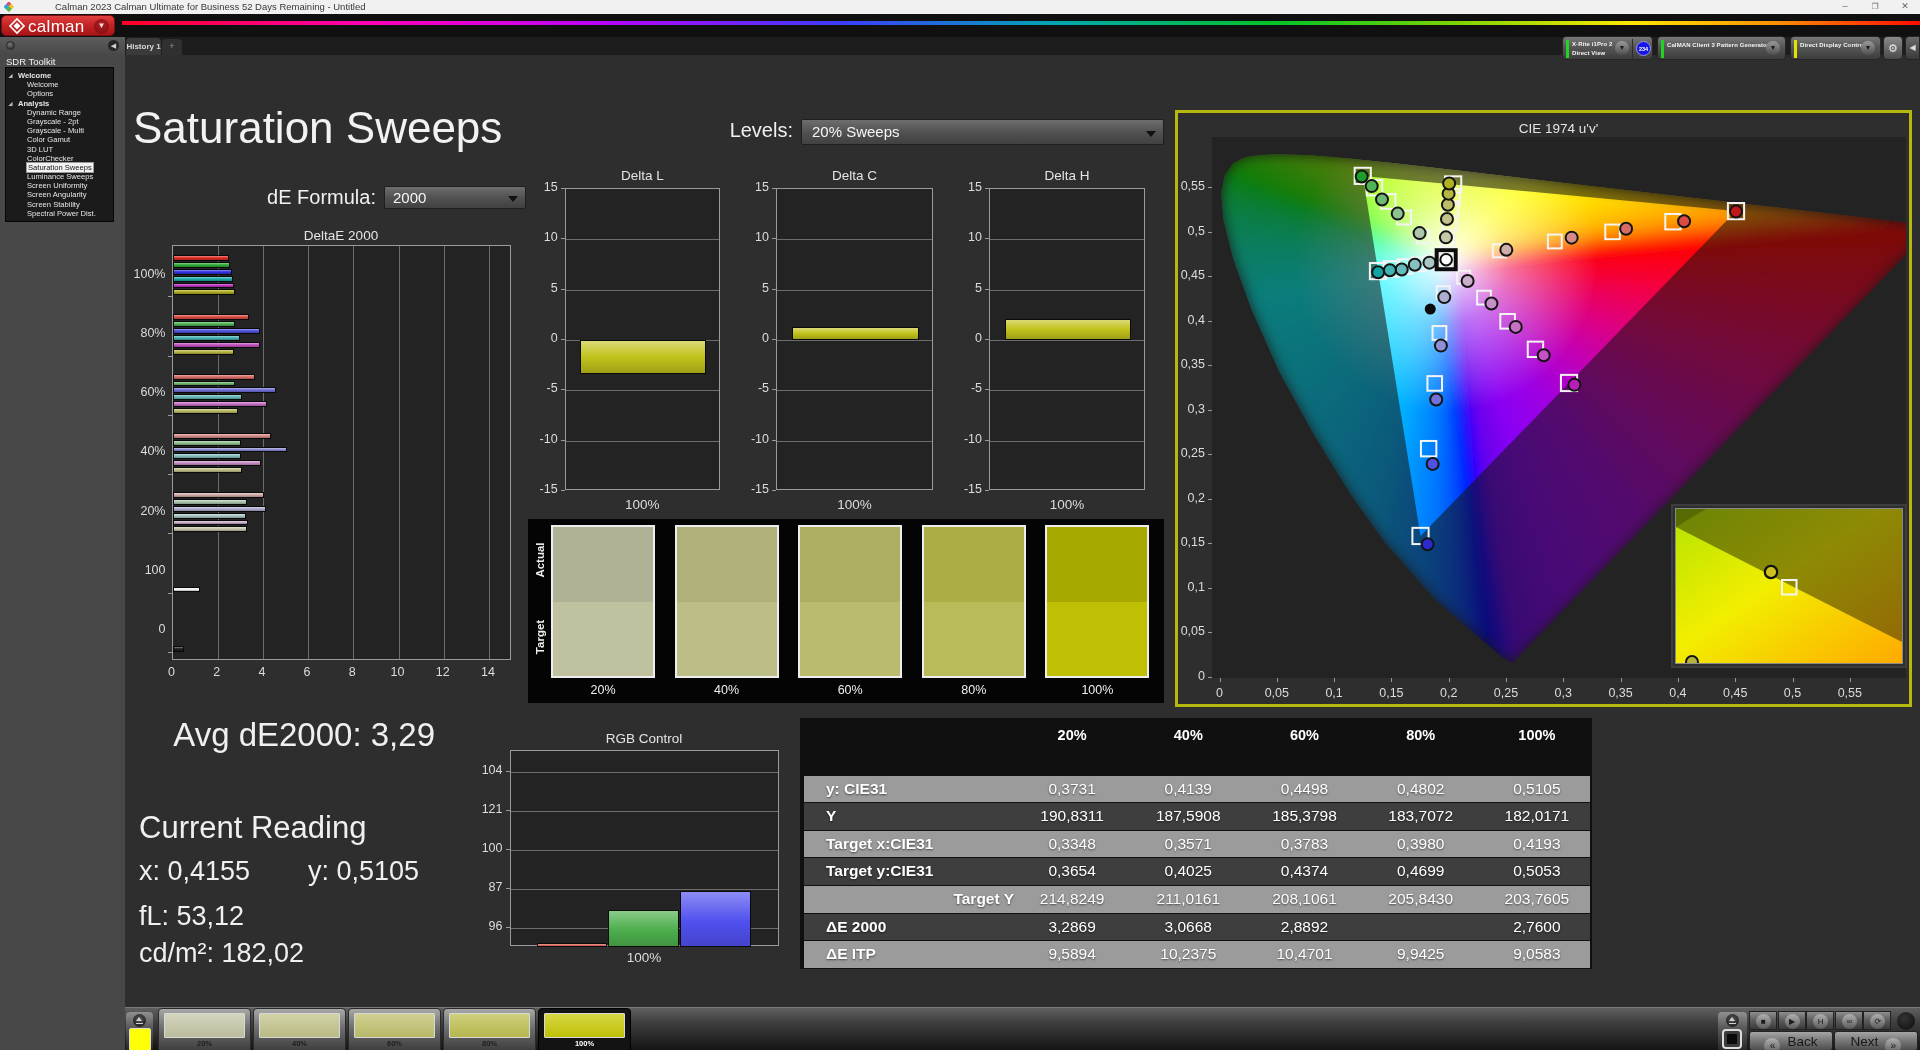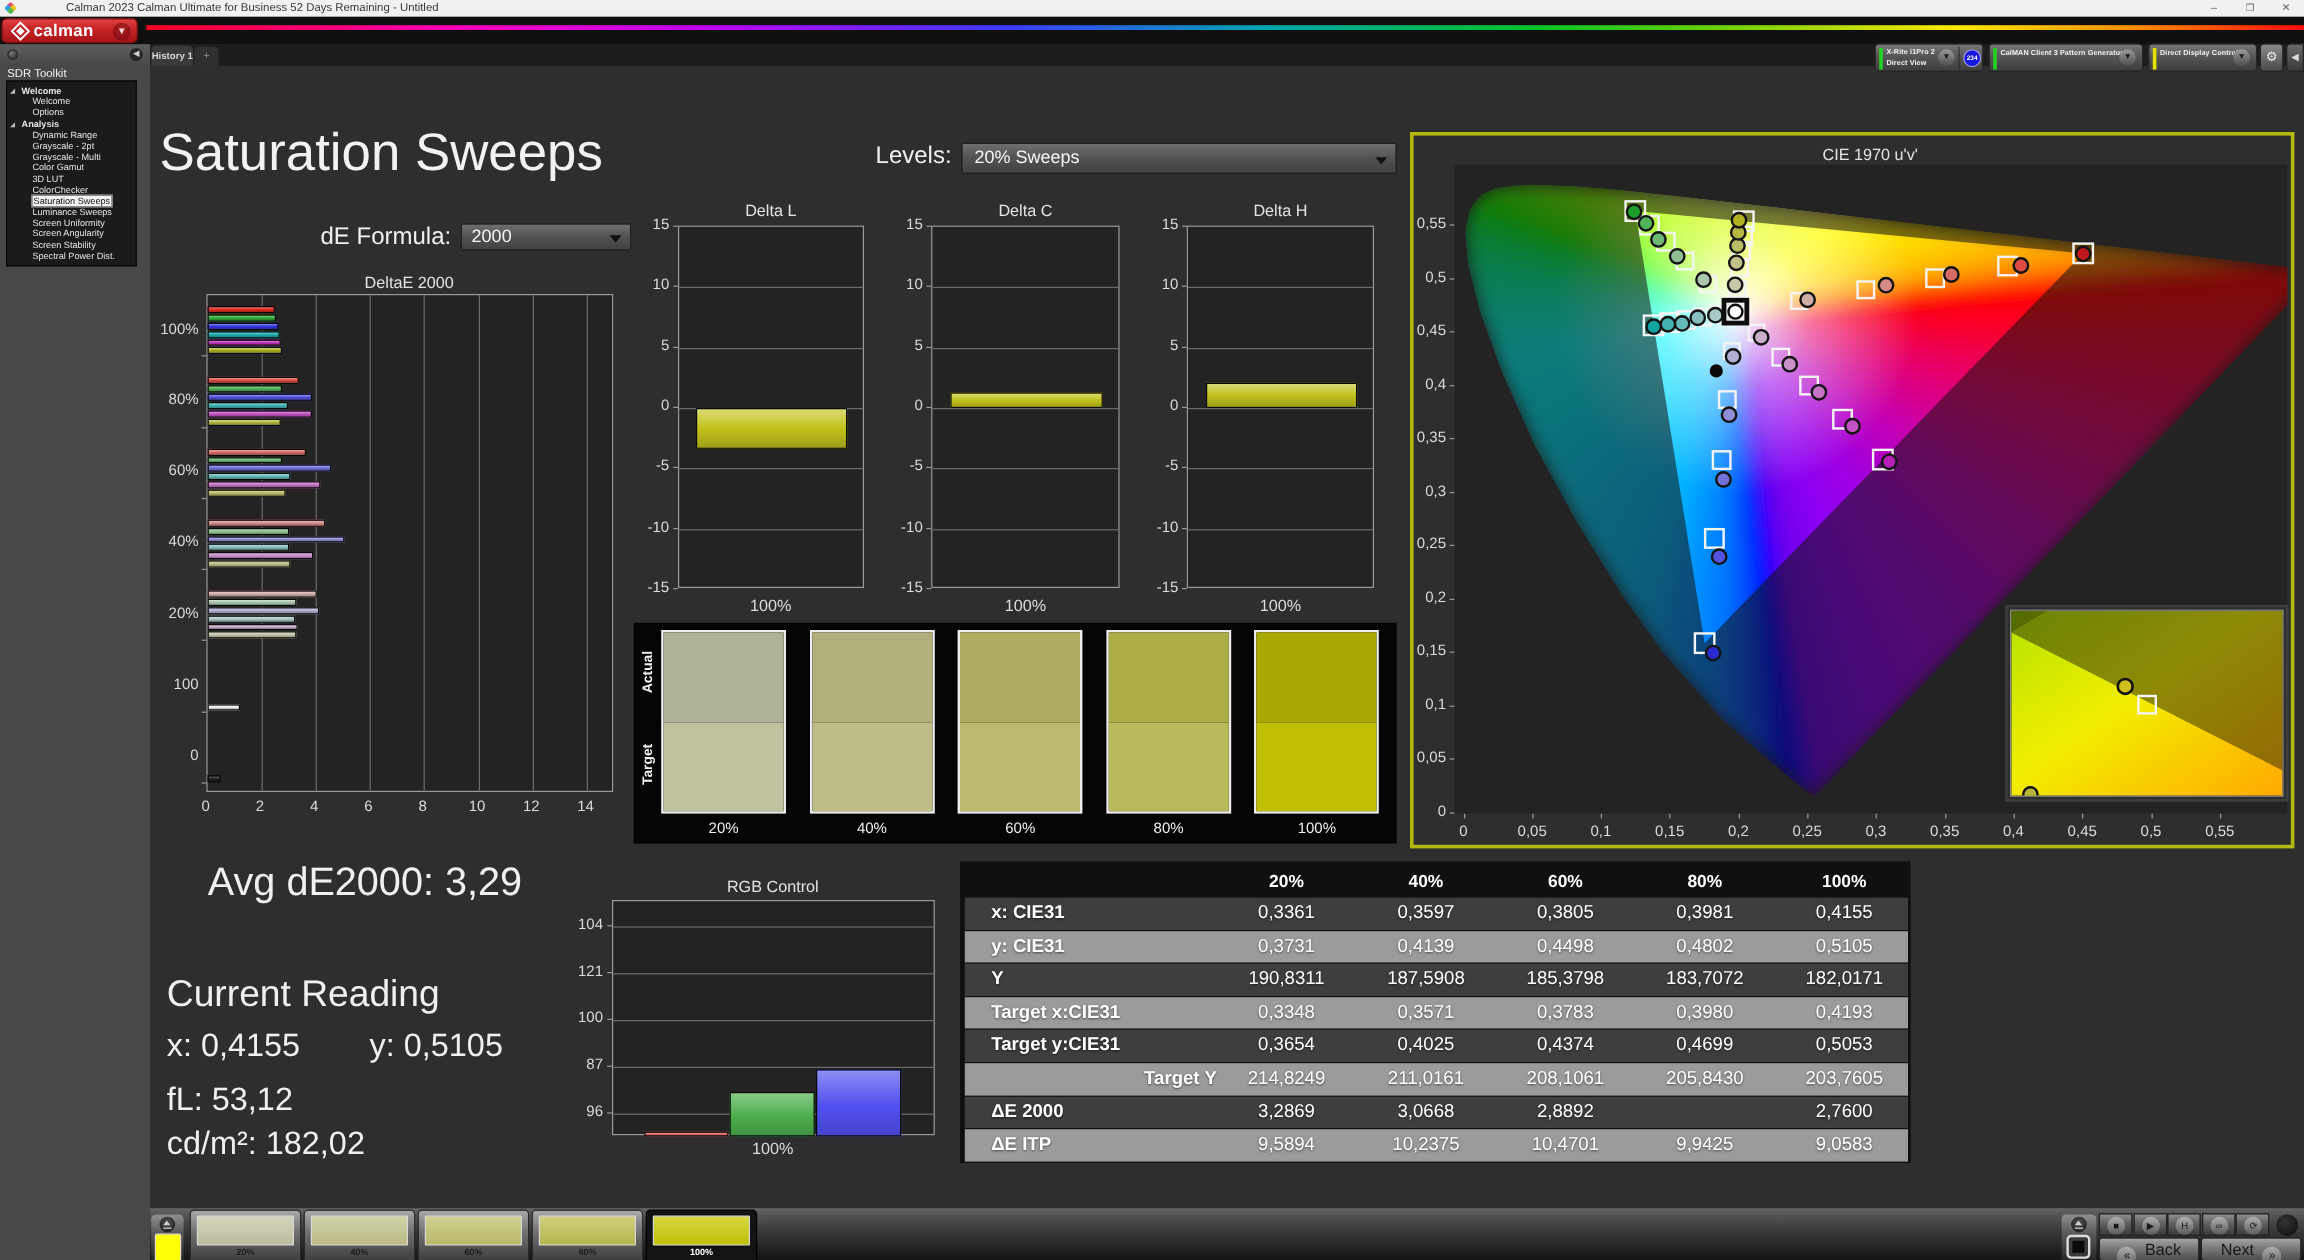--- a/index.html
+++ b/index.html
@@ -12,21 +12,21 @@
   #titlebar { left:0; top:0; width:1920px; height:14px; background:#f1f1f1; }
   #app-icon { left:4px; top:2px; width:10px; height:10px; }
   #window-title { left:17px; top:1px; font-size:9.5px; color:#383838; line-height:12px;margin-left:38px; }
   .winbtn { top:0px; width:24px; height:13px; color:#666; font-size:9px; text-align:center; line-height:13px; }
 
   
   #appstrip { left:0; top:14px; width:1920px; height:23px; background:#101010; }
   #logo-btn { left:1px; top:15px; width:114px; height:21px; border-radius:5px;
     background:linear-gradient(#e04040 0%, #c52525 45%, #a91418 100%);
     border:1px solid #7c0f12; }
-  #logo-text { left:26px; top:1px; font-size:14px; font-weight:bold; color:#fff; letter-spacing:0.3px; }
+  #logo-text { left:26px; top:1px; font-size:17px; font-weight:normal; color:#fff; letter-spacing:0.3px; }
   #logo-diamond { left:6px; top:1px; }
   #logo-caret { left:92px; top:3px; width:15px; height:15px; border-radius:50%;
     background:radial-gradient(circle at 50% 35%, #b02024 0%, #8c1114 70%);
     color:#f5dada; font-size:8px; text-align:center; line-height:14px; }
   #hue-strip { left:122px; top:21px; width:1798px; height:4px;
     background:linear-gradient(to right,#ff0024 0%,#ff00b8 14%,#c000f8 26%,#3c3cff 40%,
       #00a8b0 52%,#00c428 64%,#7ad400 74%,#ffe800 84%,#ff9000 92%,#ff0c00 100%); }
 
   
   #sidebar { left:0; top:37px; width:125px; height:1013px; background:#484848; }
@@ -492,21 +492,21 @@
         <div class="patch-half" style="top: 50%; background: rgb(185, 186, 90);"></div>
       </div>
       <div class="patch-label" style="left: 393.8px; top: 164px; width: 104px;">80%</div>
       <div class="patch" style="left: 517.4px; top: 6px; width: 104px; height: 153px;">
         <div class="patch-half" style="top: 0px; background: rgb(167, 168, 0);"></div>
         <div class="patch-half" style="top: 50%; background: rgb(191, 192, 3);"></div>
       </div>
       <div class="patch-label" style="left: 517.4px; top: 164px; width: 104px;">100%</div>
     </div>
 
-  <div class="abs chart-title" id="cie-title">CIE 1970 u'v'</div>
+  <div class="abs chart-title" id="cie-title">CIE 1974 u'v'</div>
   <div class="abs" id="cie-plot">
       <svg width="694" height="541" viewBox="0 0 694 541" style="position: absolute; left: 0px; top: 0px;">
         <rect x="0" y="0" width="694" height="541" fill="#232323"></rect>
         <defs>
           <radialGradient id="whitewash" gradientUnits="userSpaceOnUse" cx="234.1788" cy="122.71300000000002" r="152">
             <stop offset="0%" stop-color="rgba(255,255,255,0.97)"></stop>
             <stop offset="42%" stop-color="rgba(255,255,255,0.45)"></stop>
             <stop offset="100%" stop-color="rgba(255,255,255,0)"></stop>
           </radialGradient>
           <clipPath id="horseclip">
@@ -739,28 +739,20 @@
   <div class="abs" id="reading-y">y: 0,5105</div>
   <div class="abs" id="reading-fl">fL: 53,12</div>
   <div class="abs" id="reading-cdm">cd/m²: 182,02</div>
 
   <div class="abs" id="data-table">
       <div class="thead-cell" style="left: 212px; width: 116.2px; top: 2px;">20%</div>
       <div class="thead-cell" style="left: 328.2px; width: 116.2px; top: 2px;">40%</div>
       <div class="thead-cell" style="left: 444.4px; width: 116.2px; top: 2px;">60%</div>
       <div class="thead-cell" style="left: 560.6px; width: 116.2px; top: 2px;">80%</div>
       <div class="thead-cell" style="left: 676.8px; width: 116.2px; top: 2px;">100%</div>
-      <div class="trow dark" style="top: 28px;">
-        <div class="tcell tlabel" style="left: 0px; width: 210px;">x: CIE31</div>
-        <div class="tcell" style="left: 210px; width: 116.2px;">0,3361</div>
-        <div class="tcell" style="left: 326.2px; width: 116.2px;">0,3597</div>
-        <div class="tcell" style="left: 442.4px; width: 116.2px;">0,3805</div>
-        <div class="tcell" style="left: 558.6px; width: 116.2px;">0,3981</div>
-        <div class="tcell" style="left: 674.8px; width: 116.2px;">0,4155</div>
-      </div>
       <div class="trow light" style="top: 55.6px;">
         <div class="tcell tlabel" style="left: 0px; width: 210px;">y: CIE31</div>
         <div class="tcell" style="left: 210px; width: 116.2px;">0,3731</div>
         <div class="tcell" style="left: 326.2px; width: 116.2px;">0,4139</div>
         <div class="tcell" style="left: 442.4px; width: 116.2px;">0,4498</div>
         <div class="tcell" style="left: 558.6px; width: 116.2px;">0,4802</div>
         <div class="tcell" style="left: 674.8px; width: 116.2px;">0,5105</div>
       </div>
       <div class="trow dark" style="top: 83.2px;">
         <div class="tcell tlabel" style="left: 0px; width: 210px;">Y</div>

